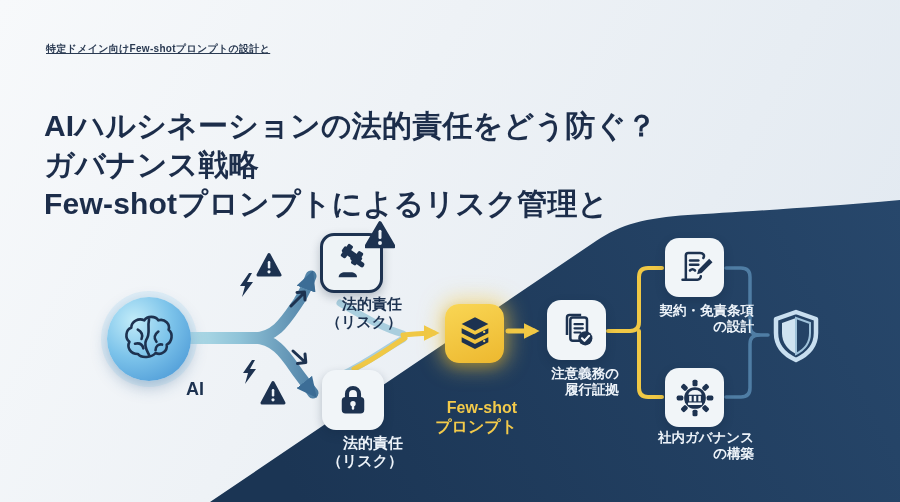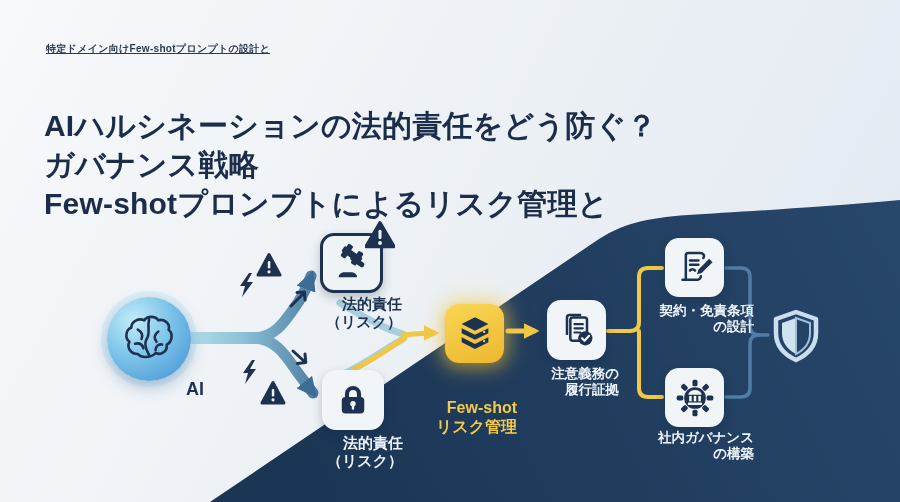--- a/index.html
+++ b/index.html
@@ -201,21 +201,21 @@
         <path d="M24,4 L40,12 L24,20 L8,12 Z"></path>
         <path d="M8,17 L24,25 L40,17 L40,23 L24,31 L8,23 Z"></path>
         <path d="M8,28 L24,36 L40,28 L40,34 L24,42 L8,34 Z"></path>
       </g>
       <circle cx="35" cy="21.5" r="1.4" fill="#f6d254"></circle>
       <circle cx="35" cy="32.5" r="1.4" fill="#f6d254"></circle>
     </svg>
   </div>
   <div class="node-label lbl-gold" style="left:433px; top:367px; width:84px; font-size:16px;margin-top:32px;">
     <span class="ln">Few-shot</span>
-    <span class="ln">リスク管理</span>
+    <span class="ln">プロンプト</span>
   </div>
 
   <div class="node-box" style="left:547px; top:300px; width:59px; height:60px;">
     <svg width="40" height="42" viewBox="0 0 48 48">
       <g stroke="#1d3250" stroke-width="3" fill="none" stroke-linejoin="round">
         <path d="M12,30 V9 a3,3 0 0 1 3,-3 h14"></path>
         <rect x="16" y="9" width="20" height="28" rx="3" fill="#f1f5f8"></rect>
       </g>
       <g stroke="#1d3250" stroke-width="2.6" stroke-linecap="round">
         <path d="M21,17 h10"></path>

